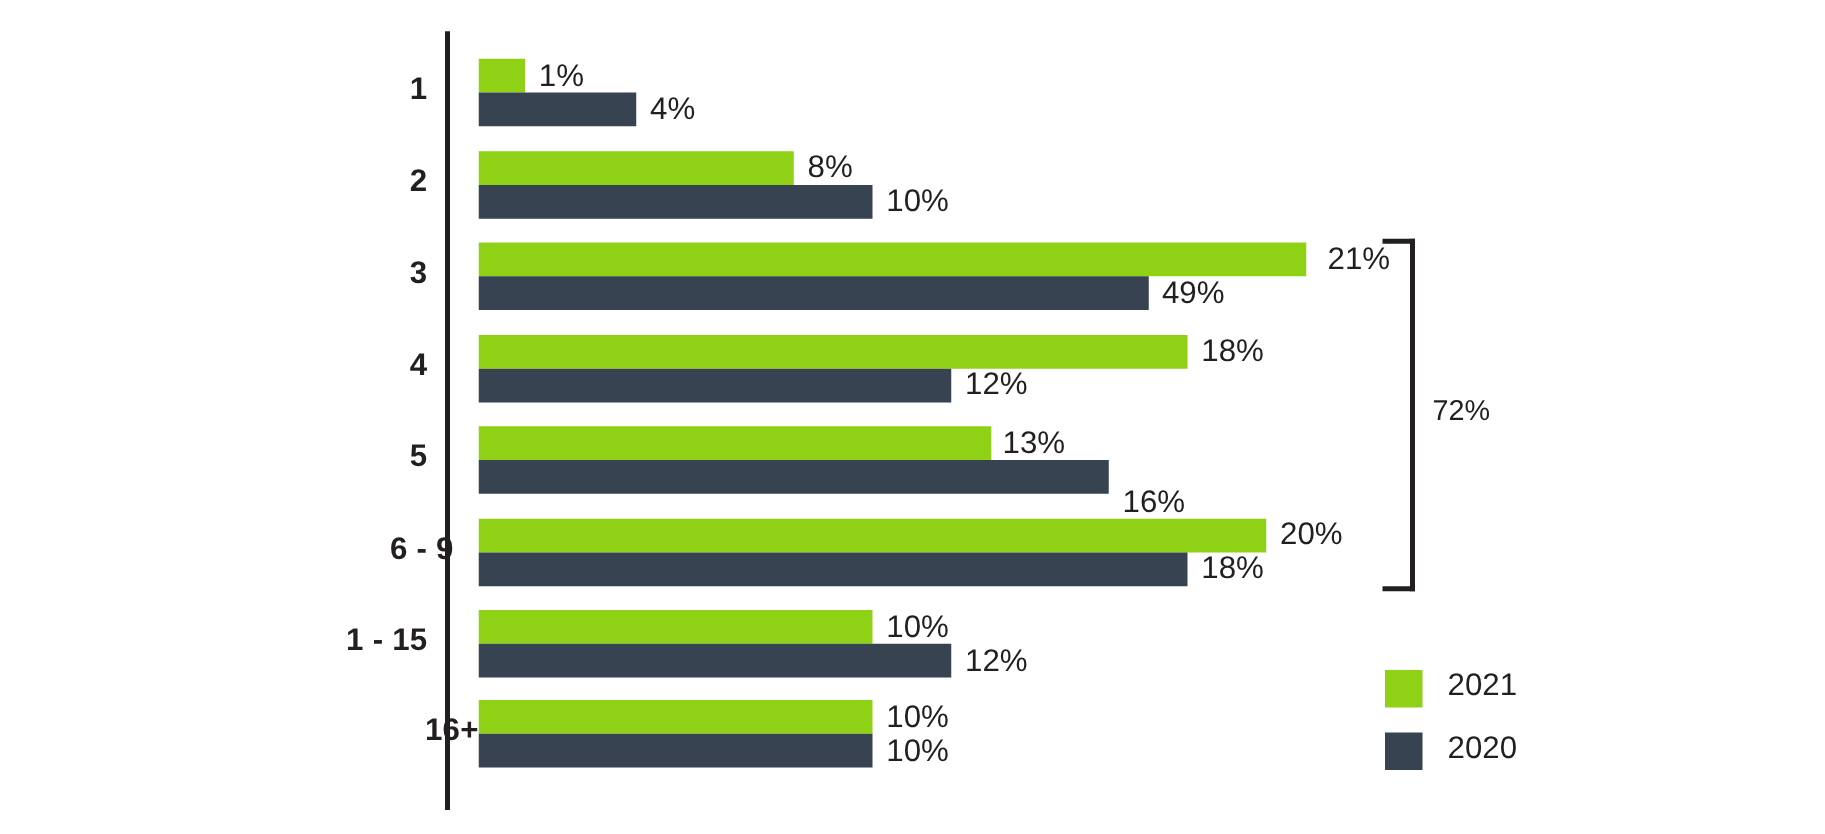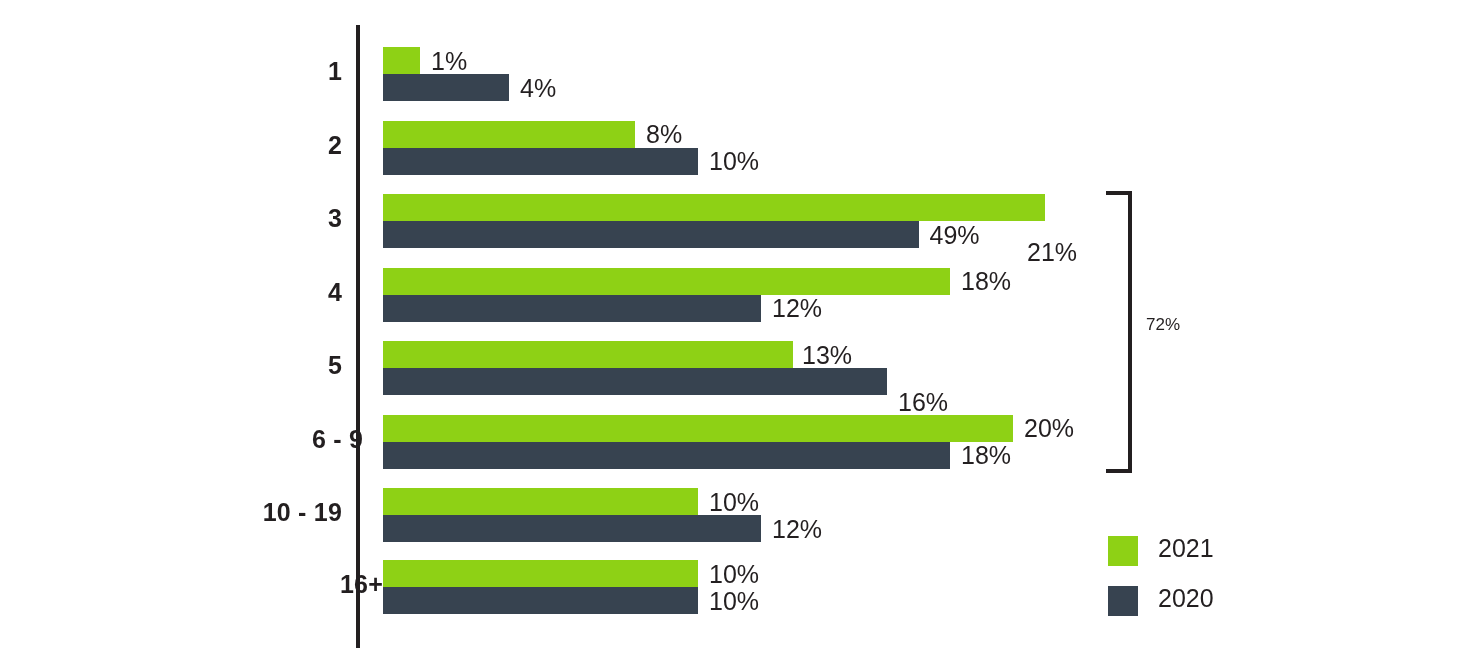--- a/index.html
+++ b/index.html
@@ -96,21 +96,21 @@
     position: absolute;
     right: 0;
     width: 26px;
     height: 4px;
     background: #231f20;
   }
   .bracket .arm.top { top: 0; }
   .bracket .arm.bottom { bottom: 0; }
   .bracket-label {
     position: absolute;
-    font-size: 17px;
+    font-size: 23px;
     color: #231f20;
     white-space: nowrap;
   }
 
   
   .legend {
     position: absolute;
     left: 1108px;
     top: 534px;
   }
@@ -164,21 +164,21 @@
         </div>
         <div class="bar-row" style="top: 27px; width: 1000px;">
           <div class="bar s2020" style="width: 315px;"></div>
           <span class="bar-value" style="left: 326px;">10%</span>
         </div>
       </div>
       <div class="group" style="top: 194px; height: 54px;">
         <div class="cat-label" style="top: 10px;">3</div>
         <div class="bar-row" style="top: 0px; width: 1000px;">
           <div class="bar s2021" style="width: 661.5px;"></div>
-          <span class="bar-value" style="left: 644px; margin-top: 44px;">21%</span>
+          <span class="bar-value" style="left: 679px;">21%</span>
         </div>
         <div class="bar-row" style="top: 27px; width: 1000px;">
           <div class="bar s2020" style="width: 535.5px;"></div>
           <span class="bar-value" style="left: 546.5px;">49%</span>
         </div>
       </div>
       <div class="group" style="top: 267.5px; height: 54px;">
         <div class="cat-label" style="top: 10px;">4</div>
         <div class="bar-row" style="top: 0px; width: 1000px;">
           <div class="bar s2021" style="width: 567px;"></div>
@@ -205,21 +205,21 @@
         <div class="bar-row" style="top: 0px; width: 1000px;">
           <div class="bar s2021" style="width: 630px;"></div>
           <span class="bar-value" style="left: 641px;">20%</span>
         </div>
         <div class="bar-row" style="top: 27px; width: 1000px;">
           <div class="bar s2020" style="width: 567px;"></div>
           <span class="bar-value" style="left: 578px;">18%</span>
         </div>
       </div>
       <div class="group" style="top: 488px; height: 54px;">
-        <div class="cat-label" style="top: 10px;">10 - 19</div>
+        <div class="cat-label" style="top: 10px;">1 - 15</div>
         <div class="bar-row" style="top: 0px; width: 1000px;">
           <div class="bar s2021" style="width: 315px;"></div>
           <span class="bar-value" style="left: 326px;">10%</span>
         </div>
         <div class="bar-row" style="top: 27px; width: 1000px;">
           <div class="bar s2020" style="width: 378px;"></div>
           <span class="bar-value" style="left: 389px;">12%</span>
         </div>
       </div>
       <div class="group" style="top: 560px; height: 54px; padding-left: 41px;">

